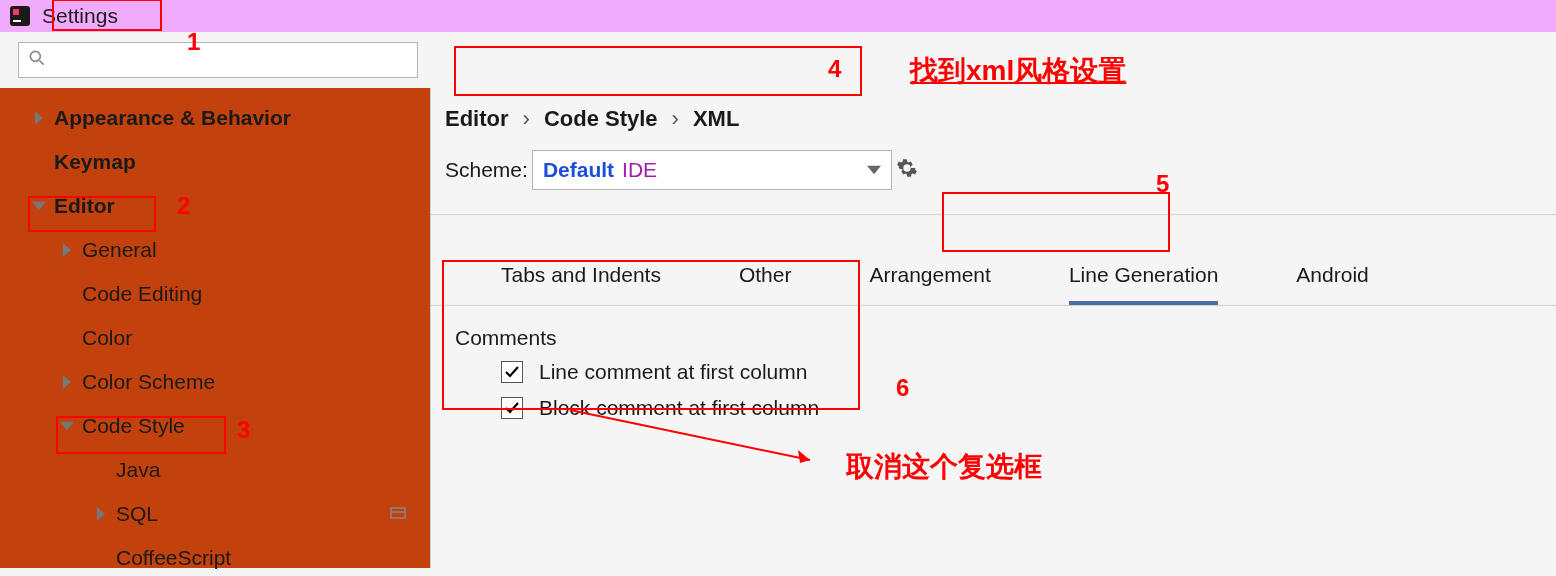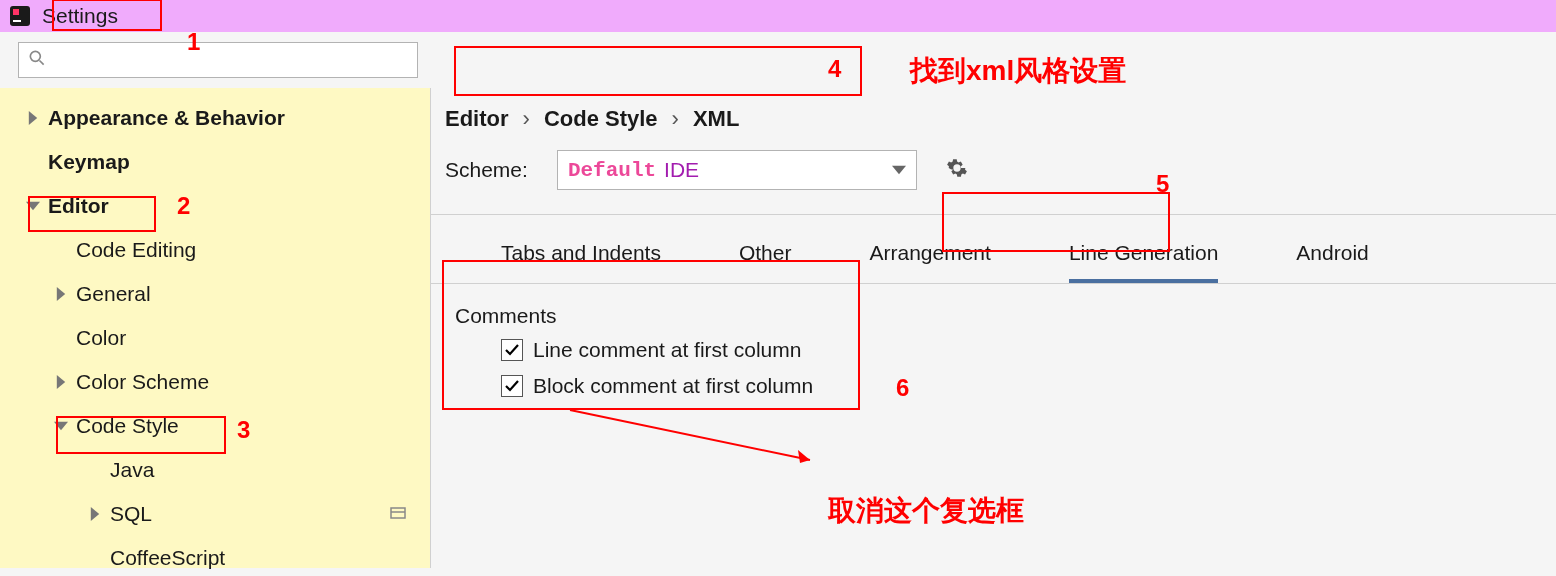--- a/index.html
+++ b/index.html
@@ -47,22 +47,22 @@
       margin-left: 6px;
       background: transparent;
     }
 
     .main-layout {
       display: flex;
       height: calc(100% - 96px);
     }
     .sidebar {
       width: 430px;
-      padding: 8px 0 0 22px;
-      background: #fef9c3;
+      padding: 8px 0 0 28px;
+      background: #c2410c;
       position: relative;
     }
     .tree-item {
       display: flex;
       align-items: center;
       height: 44px;
       cursor: pointer;
       font-size: 21px;
     }
     .tree-item.bold { font-weight: 700; }
@@ -95,39 +95,39 @@
       align-items: center;
       gap: 8px;
       font-size: 22px;
       font-weight: 700;
       padding: 18px 0 18px 14px;
     }
     .breadcrumb .sep { color: #555; font-weight: 400; padding: 0 6px;}
     .scheme-row {
       display: flex;
       align-items: center;
-      gap: 29px;
+      gap: 4px;
       padding: 0 0 24px 14px;
       border-bottom: 1px solid #d0d0d0;
-      margin-bottom: 4px;
+      margin-bottom: 26px;
     }
     .scheme-label { font-size: 21px; }
     .scheme-select {
       width: 360px;
       height: 40px;
       border: 1px solid #b3b3b3;
       background: #fff;
       display: flex;
       align-items: center;
       padding: 0 10px;
       cursor: pointer;
       font-size: 21px;
       position: relative;
     }
-    .scheme-select .default { color: #ec4899; font-weight: 700; font-family: Liberation Mono, monospace; }
+    .scheme-select .default { color: #1d4ed8; font-weight: 700; }
     .scheme-select .ide { color: #a21caf; margin-left: 8px; }
     .scheme-select .dd {
       margin-left: auto;
       color: #555;
     }
     .scheme-gear { color: #555; cursor: pointer; }
     .scheme-gear svg { width:22px; height:22px; }
 
     .tabs {
       display: flex;
@@ -138,21 +138,21 @@
     }
     .tab { padding-bottom: 14px; cursor: pointer; margin-left: 40px; }
     .tab.active { border-bottom: 4px solid #4a6fa0; }
 
     .section {
       padding: 20px 0 0 24px;
     }
     .section-title { font-size: 21px; margin-bottom: 4px;}
     .check-row {
       display: flex; align-items: center;
-      gap: 10px;
+      gap: 16px;
       font-size: 21px;
       padding: 6px 0 6px 46px;
     }
     .checkbox {
       width: 22px; height: 22px;
       border: 1.7px solid #555;
       background: #fff;
       display: inline-flex; align-items: center; justify-content:center;
       cursor: pointer;
     }
@@ -230,30 +230,30 @@
     </div>
     <div class="tree-item bold">
       <span class="chevron">
           <svg viewBox="0 0 10 10" fill="#777">
             <path d="M0 2 L10 2 L5 8 Z"></path>
           </svg>
         </span>
       <span>Editor</span>
     </div>
     <div class="tree-item indent-1">
+      <span class="chevron">
+          <svg viewBox="0 0 10 10" fill="#777">
+            <path d="M2 0 L8 5 L2 10 Z"></path>
+          </svg>
+        </span>
+      <span>General</span>
+    </div>
+    <div class="tree-item indent-1">
       <span class="chevron-spacer"></span>
       <span>Code Editing</span>
-    </div>
-    <div class="tree-item indent-1">
-      <span class="chevron">
-          <svg viewBox="0 0 10 10" fill="#777">
-            <path d="M2 0 L8 5 L2 10 Z"></path>
-          </svg>
-        </span>
-      <span>General</span>
     </div>
     <div class="tree-item indent-1">
       <span class="chevron-spacer"></span>
       <span>Color</span>
     </div>
     <div class="tree-item indent-1">
       <span class="chevron">
           <svg viewBox="0 0 10 10" fill="#777">
             <path d="M2 0 L8 5 L2 10 Z"></path>
           </svg>
@@ -349,25 +349,25 @@
 <div class="anno-num" style="left:187px; top:28px;">1</div>
 
 <div class="anno-box" style="left:28px; top:196px; width:128px; height:36px;"></div>
 <div class="anno-num" style="left:177px; top:192px;">2</div>
 
 <div class="anno-box" style="left:56px; top:416px; width:170px; height:38px;"></div>
 <div class="anno-num" style="left:237px; top:416px;">3</div>
 
 <div class="anno-box" style="left:454px; top:46px; width:408px; height:50px;"></div>
 <div class="anno-num" style="left:828px; top:55px;">4</div>
-<div class="anno-text" style="left:910px; top:52px;">找到xml风格设置</div>
+<div class="anno-text" style="left:910px; top:52px;text-decoration:underline;">找到xml风格设置</div>
 
 <div class="anno-box" style="left:942px; top:192px; width:228px; height:60px;"></div>
 <div class="anno-num" style="left:1156px; top:170px;">5</div>
 
 <div class="anno-box" style="left:442px; top:260px; width:418px; height:150px;"></div>
 <div class="anno-num" style="left:896px; top:374px;">6</div>
 
 <svg class="anno-arrow" style="left:560px; top:405px; width:270px; height:70px;">
   <line x1="10" y1="5" x2="250" y2="55" stroke="#ff0000" stroke-width="2"></line>
   <polygon points="250,55 238,45 240,58" fill="#ff0000"></polygon>
 </svg>
-<div class="anno-text" style="left:828px; top:448px;margin-top:44px;">取消这个复选框</div>
+<div class="anno-text" style="left:846px; top:448px;">取消这个复选框</div>
 
 </body></html>

